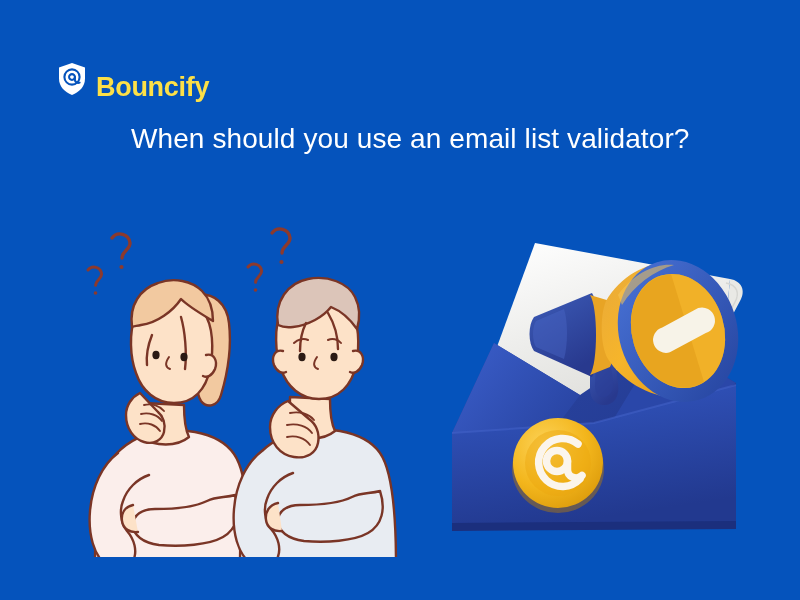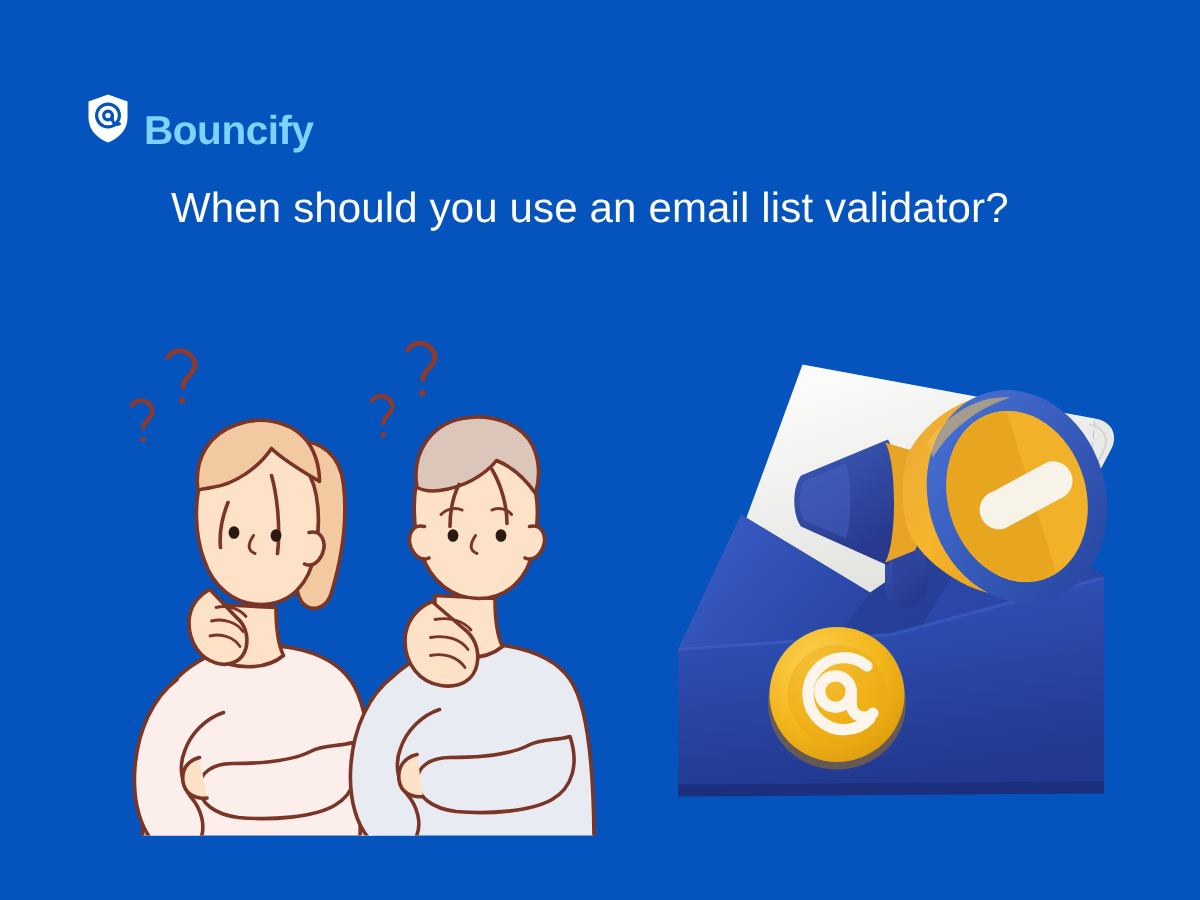--- a/index.html
+++ b/index.html
@@ -20,32 +20,32 @@
   #logo-block {
     position: absolute;
     left: 57px;
     top: 56px;
     display: flex;
     align-items: center;
     gap: 9px;
   }
   #logo-shield { width: 30px; height: 34px; display: block; }
   #logo-wordmark {
-    color: #7dd3fc;
+    color: #fde047;
     font-size: 27px;
     font-weight: bold;
     letter-spacing: -0.3px;
     line-height: 1;
     margin-top: 18px;
   }
 
   
   #headline {
     position: absolute;
-    left: 114px;
+    left: 131px;
     top: 123px;
     color: #ffffff;
     font-size: 28px;
     font-weight: normal;
     letter-spacing: 0.1px;
     white-space: nowrap;
     text-align: right;
   }
 
   

